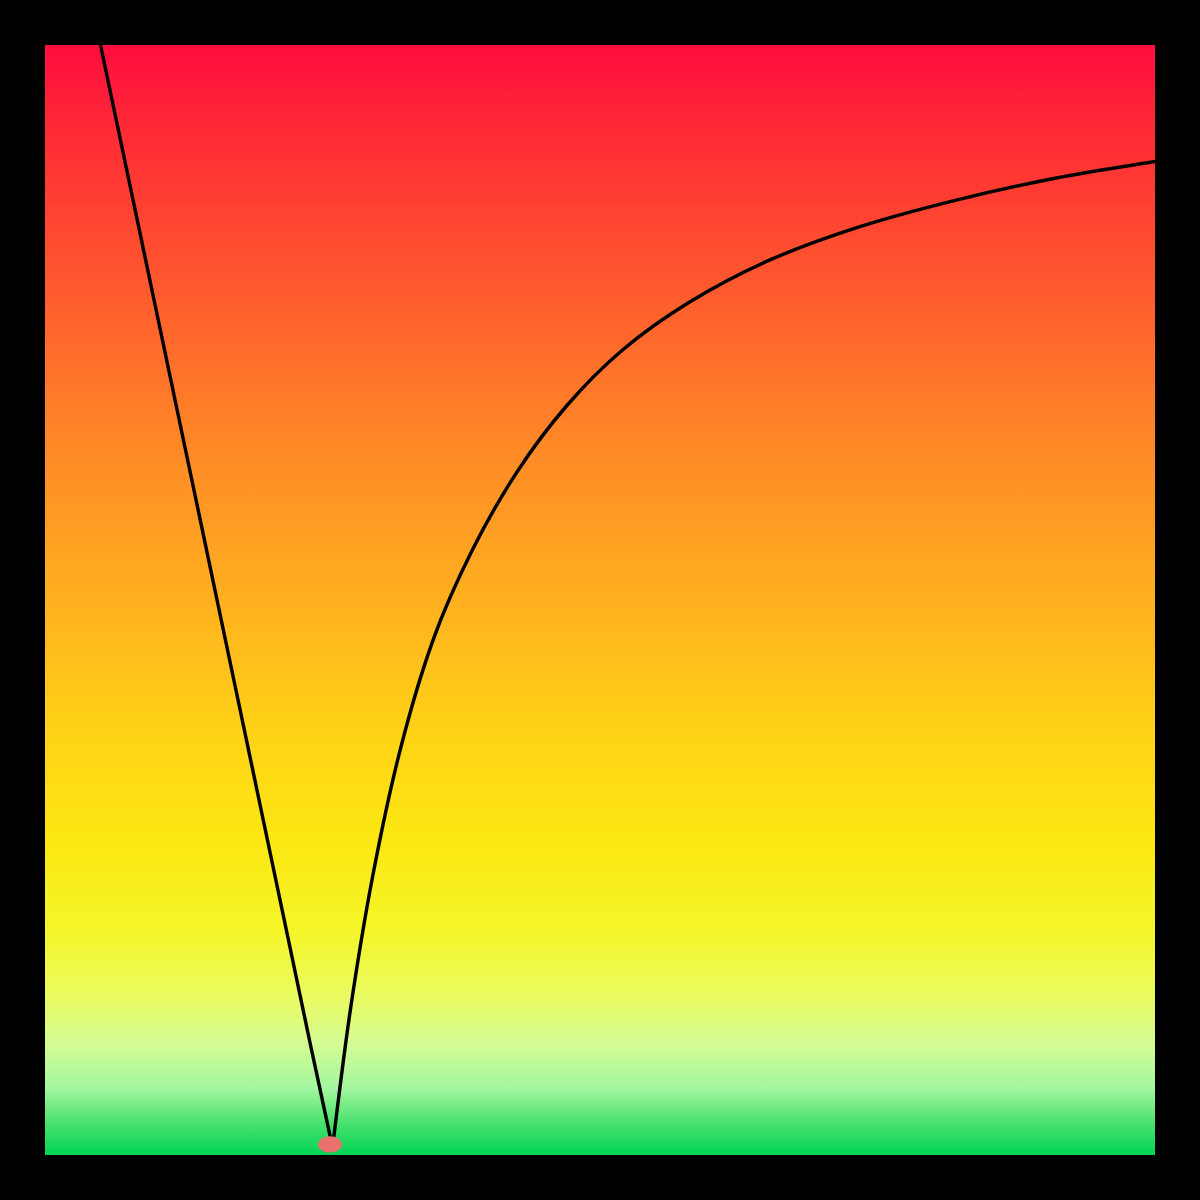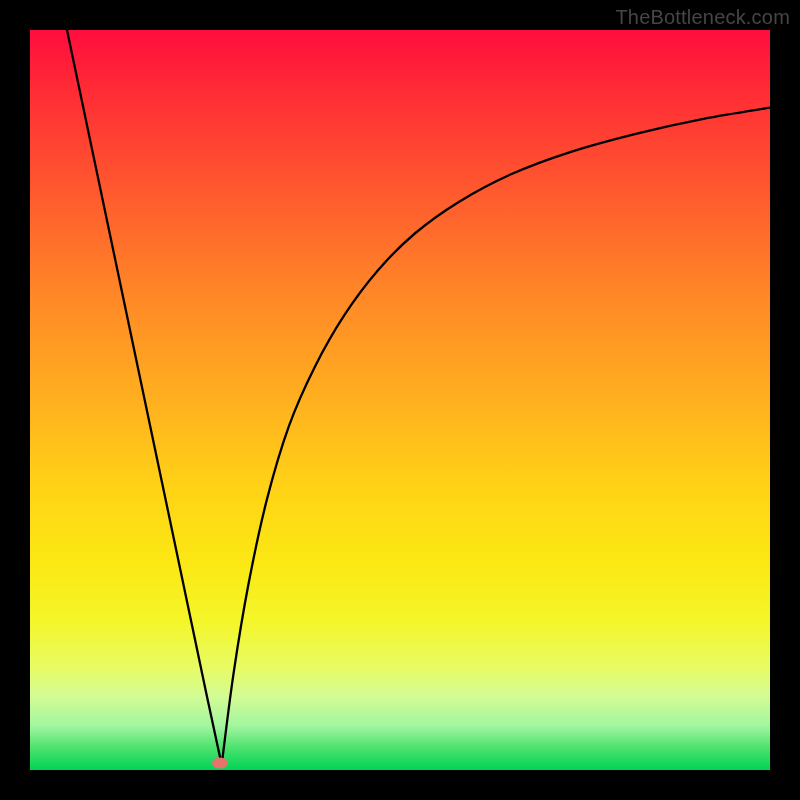--- a/index.html
+++ b/index.html
@@ -78,15 +78,14 @@
     <div class="gradient-bg"></div>
 
     <svg class="curves" viewBox="0 0 740 740" preserveAspectRatio="none">
       <path fill="none" stroke="#000" stroke-width="2.3" stroke-linejoin="round" stroke-linecap="round" d="M 37.00 0.00 L 52.54 74.00 L 68.08 148.00 L 83.62 222.00 L 99.16 296.00 L 114.70 370.00 L 130.24 444.00 L 145.78 518.00 L 161.32 592.00 L 176.86 666.00 L 191.66 734.82" id="path-left"></path>
       <path fill="none" stroke="#000" stroke-width="2.3" stroke-linejoin="round" stroke-linecap="round" d="M 191.66 734.82 C 193.79 718.44, 198.70 676.17, 203.50 643.80 C 208.30 611.43, 212.31 586.30, 218.30 555.00 C 224.29 523.70, 229.47 498.54, 236.80 469.90 C 244.13 441.26, 250.34 419.88, 259.00 395.90 C 267.66 371.92, 274.91 356.68, 284.90 336.70 C 294.89 316.72, 303.18 302.22, 314.50 284.90 C 325.82 267.58, 335.15 255.15, 347.80 240.50 C 360.45 225.85, 370.15 215.89, 384.80 203.50 C 399.45 191.11, 411.88 182.34, 429.20 171.68 C 446.52 161.02, 461.02 153.22, 481.00 144.30 C 500.98 135.38, 517.56 129.43, 540.20 122.10 C 562.84 114.77, 582.82 109.59, 606.80 103.60 C 630.78 97.61, 649.42 93.46, 673.40 88.80 C 697.38 84.14, 728.01 79.70, 740.00 77.70" id="path-right"></path>
     </svg>
 
     <div class="marker" id="marker" style="left: 190.18px; top: 733.34px; background: rgb(231, 115, 108);"></div>
   </div>
 
-  <div class="watermark">TheBottleneck.com</div>
 
 </div>
 
 </body></html>

